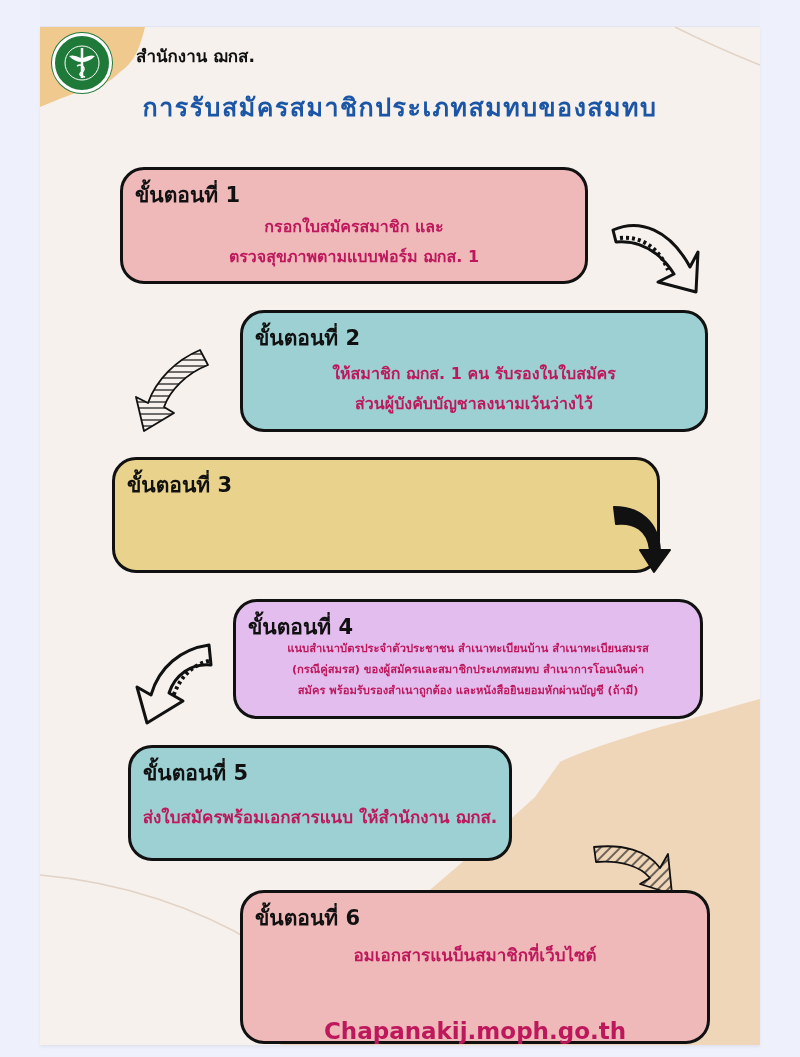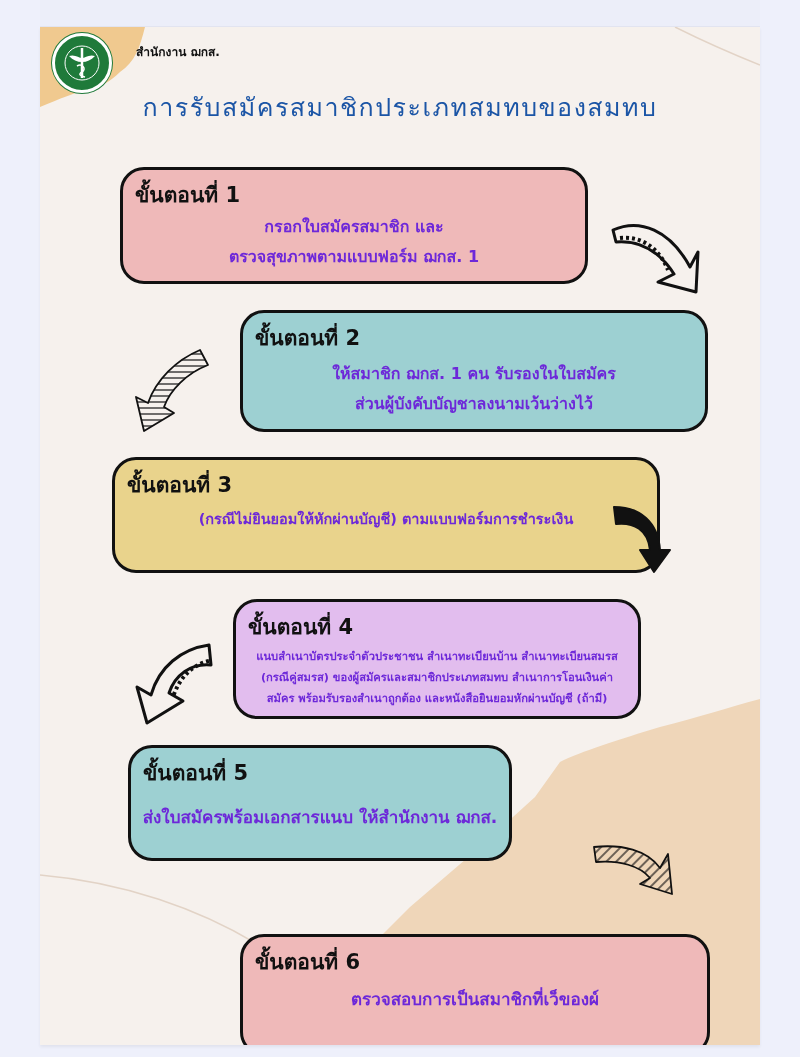--- a/index.html
+++ b/index.html
@@ -2,25 +2,25 @@
 <html><head>
 <meta charset="utf-8">
 <style>
   html,body{margin:0;padding:0;}
   body{width:800px;height:1057px;background:#eef0fb;position:relative;overflow:hidden;font-family:"DejaVu Sans","Liberation Sans",sans-serif;}
   .topbar{position:absolute;left:40px;top:0;width:720px;height:26px;background:#eceef9;border-bottom:1px solid #e2e4f0;}
   .panel{position:absolute;left:40px;top:27px;width:720px;height:1018px;background:#f6f1ed;overflow:hidden;box-shadow:0 2px 3px rgba(0,0,0,0.06);}
   .bg-svg{position:absolute;left:0;top:0;width:720px;height:1018px;}
   .logo{position:absolute;left:12px;top:6px;width:54px;height:54px;border-radius:50%;background:#1f7a3a;border:3px solid #fff;box-shadow:0 0 0 1px #1f7a3a;}
   .logo svg{width:54px;height:54px;}
-  .org{position:absolute;left:96px;top:15px;font-size:12px;font-weight:bold;color:#111;}
-  .title{position:absolute;left:0;width:720px;top:60px;text-align:center;font-size:25px;font-weight:normal;color:#1b55a6;letter-spacing:1.5px;}
+  .org{position:absolute;left:96px;top:15px;font-size:17px;font-weight:bold;color:#111;}
+  .title{position:absolute;left:0;width:720px;top:60px;text-align:center;font-size:25px;font-weight:bold;color:#1b55a6;letter-spacing:1.5px;}
   .step{position:absolute;border:3px solid #111;border-radius:24px;box-sizing:border-box;}
   .step .label{position:absolute;left:12px;top:8px;font-size:21px;font-weight:bold;color:#111;text-align:center;}
-  .step .body{position:absolute;left:0;right:0;text-align:center;color:#6d28d9;font-weight:bold;}
+  .step .body{position:absolute;left:0;right:0;text-align:center;color:#be185d;font-weight:bold;}
   .arrow{position:absolute;}
 </style>
 </head>
 <body>
 
 <div class="topbar"></div>
 
 <div class="panel">
   <svg class="bg-svg" viewBox="0 0 720 1018">
 
@@ -71,31 +71,30 @@
       <pattern id="hatch1" width="6" height="6" patternUnits="userSpaceOnUse" patternTransform="rotate(0)">
         <line x1="0" y1="3" x2="6" y2="3" stroke="#111" stroke-width="1.2"></line>
       </pattern>
     </defs>
     <path d="M68,5 L76,20 C55,28 38,45 32,62 L42,68 L12,86 L4,52 L16,58 C24,35 44,15 68,5 Z" fill="url(#hatch1)" stroke="#111" stroke-width="1.8" stroke-linejoin="round"></path>
   </svg>
 
   <div class="step" style="left:72px;top:430px;width:548px;height:116px;background:#e9d38c;">
     <div class="label">ขั้นตอนที่ 3</div>
     <div class="body" style="top:45px;font-size:14.5px;line-height:28px;">
-      <div>(กรณีไม่ยินยอมให้หักผ่านบัญชี) ตามแบบฟอร์มการชำระเงิน</div>
     </div>
   </div>
 
   <svg class="arrow" style="left:570px;top:475px;width:65px;height:75px;" viewBox="0 0 65 75">
     <path d="M4,5 C30,5 48,20 50,48 L60,48 L44,70 L30,48 L40,48 C38,28 24,20 6,22 Z" fill="#111" stroke="#111" stroke-width="2" stroke-linejoin="round"></path>
   </svg>
 
-  <div class="step" style="left:193px;top:572px;width:408px;height:120px;background:#e2bdee;">
+  <div class="step" style="left:193px;top:572px;width:470px;height:120px;background:#e2bdee;">
     <div class="label">ขั้นตอนที่ 4</div>
-    <div class="body" style="top:44px;font-size:11.2px;line-height:21px;">
+    <div class="body" style="top:36px;font-size:11.2px;line-height:21px;">
       <div>แนบสำเนาบัตรประจำตัวประชาชน สำเนาทะเบียนบ้าน สำเนาทะเบียนสมรส</div>
       <div>(กรณีคู่สมรส) ของผู้สมัครและสมาชิกประเภทสมทบ สำเนาการโอนเงินค่า</div>
       <div>สมัคร พร้อมรับรองสำเนาถูกต้อง และหนังสือยินยอมหักผ่านบัญชี (ถ้ามี)</div>
     </div>
   </div>
 
   <svg class="arrow" style="left:85px;top:610px;width:90px;height:92px;" viewBox="0 0 90 92">
     <path d="M84,8 L86,28 C66,26 50,38 44,56 L58,64 L22,86 L12,50 L26,58 C34,30 56,12 84,8 Z" fill="#f6f1ed" stroke="#111" stroke-width="3" stroke-linejoin="round"></path>
     <path d="M84,24 C66,28 54,42 48,60" stroke="#111" stroke-width="4" fill="none" stroke-dasharray="3 3"></path>
   </svg>
@@ -109,20 +108,20 @@
 
   <svg class="arrow" style="left:552px;top:815px;width:90px;height:60px;" viewBox="0 0 90 60">
     <defs>
       <pattern id="hatch2" width="7" height="7" patternUnits="userSpaceOnUse" patternTransform="rotate(-45)">
         <line x1="0" y1="3" x2="7" y2="3" stroke="#111" stroke-width="1.2"></line>
       </pattern>
     </defs>
     <path d="M2,5 C30,2 55,8 68,26 L76,12 L80,52 L48,42 L58,36 C48,24 28,18 4,20 Z" fill="url(#hatch2)" stroke="#111" stroke-width="1.8" stroke-linejoin="round"></path>
   </svg>
 
-  <div class="step" style="left:200px;top:907px;width:470px;height:122px;background:#efb9b9;">
+  <div class="step" style="left:200px;top:863px;width:470px;height:154px;background:#efb9b9;">
     <div class="label">ขั้นตอนที่ 6</div>
     <div class="body" style="top:46px;font-size:17px;line-height:32px;">
-      <div>ตรวจสอบการเป็นสมาชิกที่เว็ของผ์</div>
+      <div>อมเอกสารแนบ็นสมาชิกที่เว็บไซต์</div>
       <div style="font-size:23px;margin-top:44px;">Chapanakij.moph.go.th</div>
     </div>
   </div>
 </div>
 
 </body></html>

